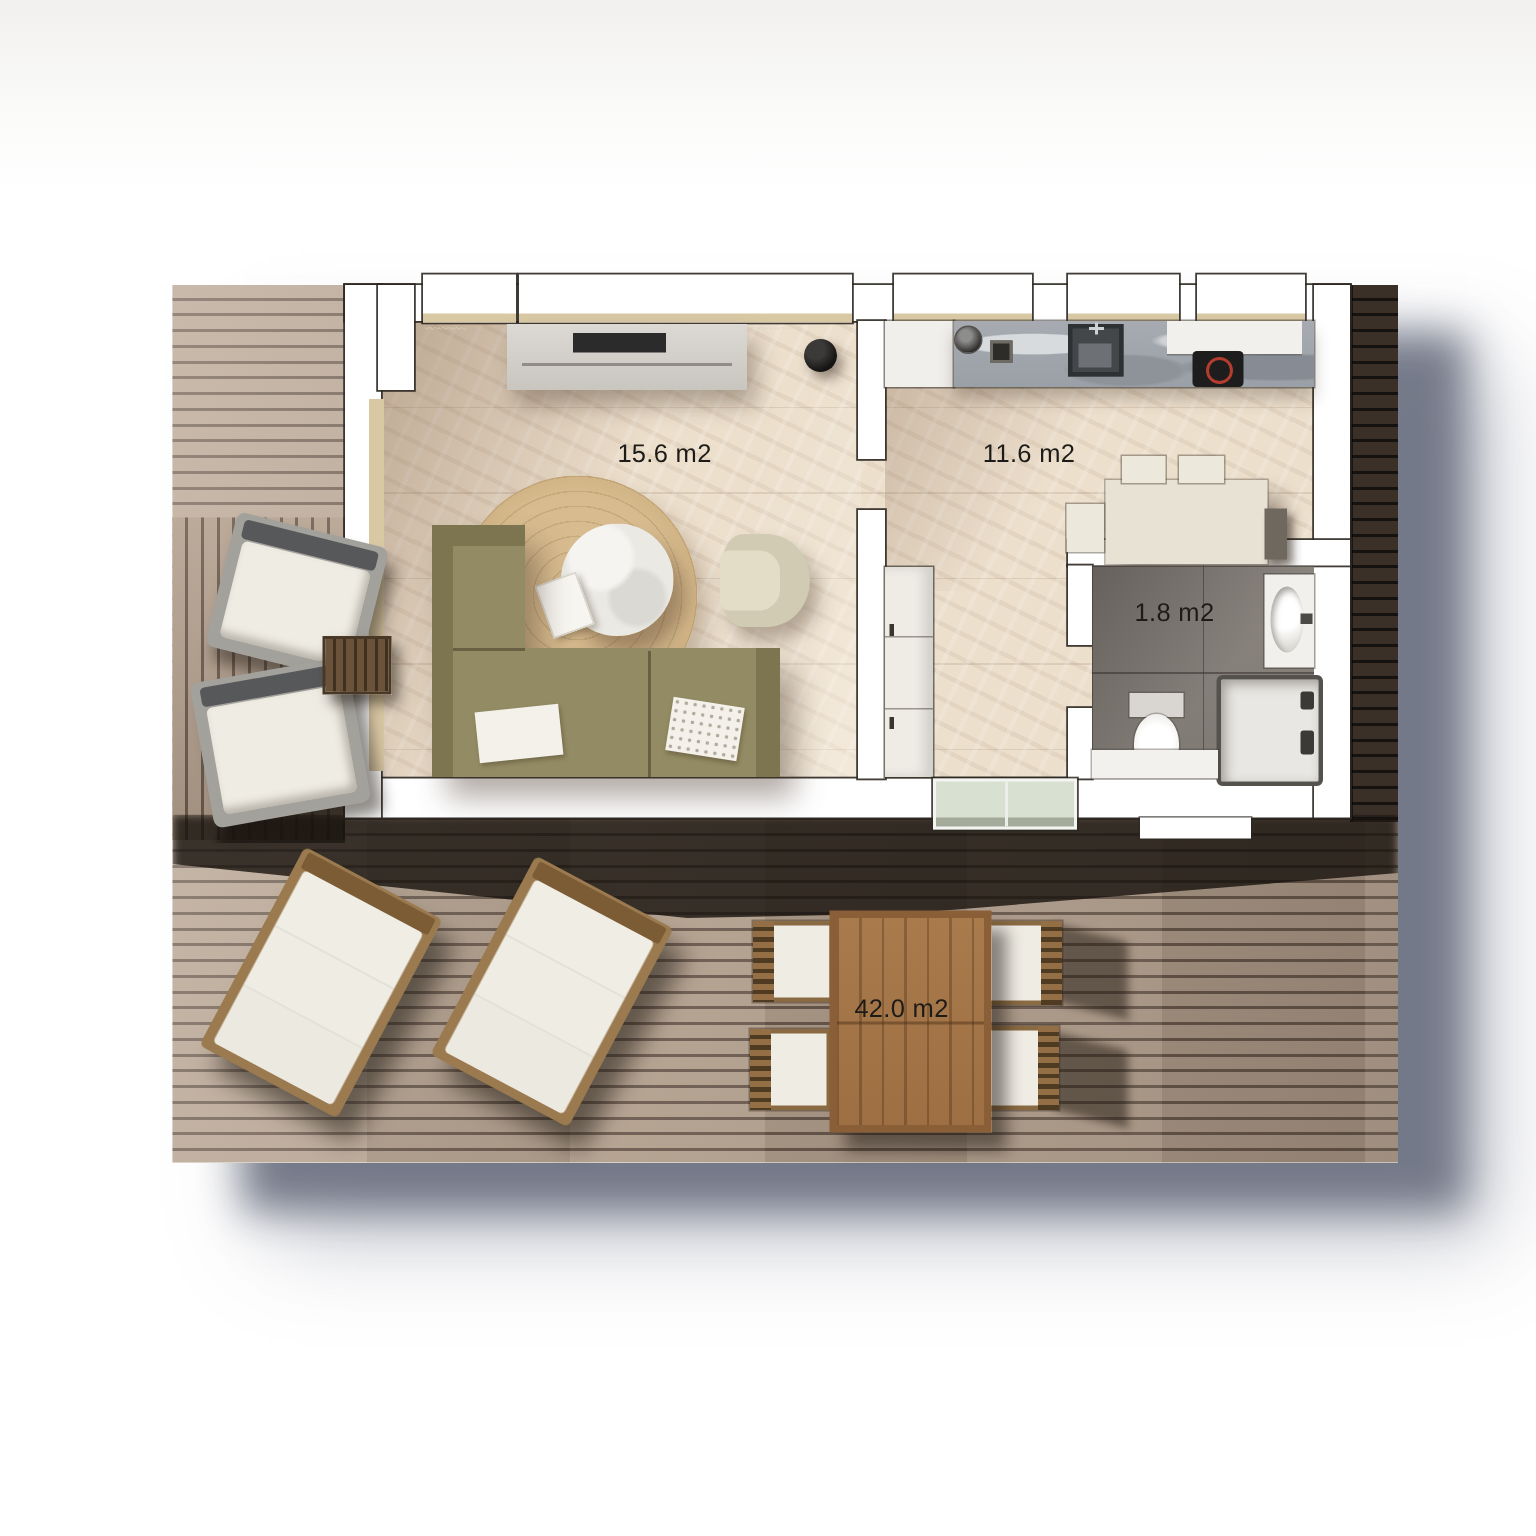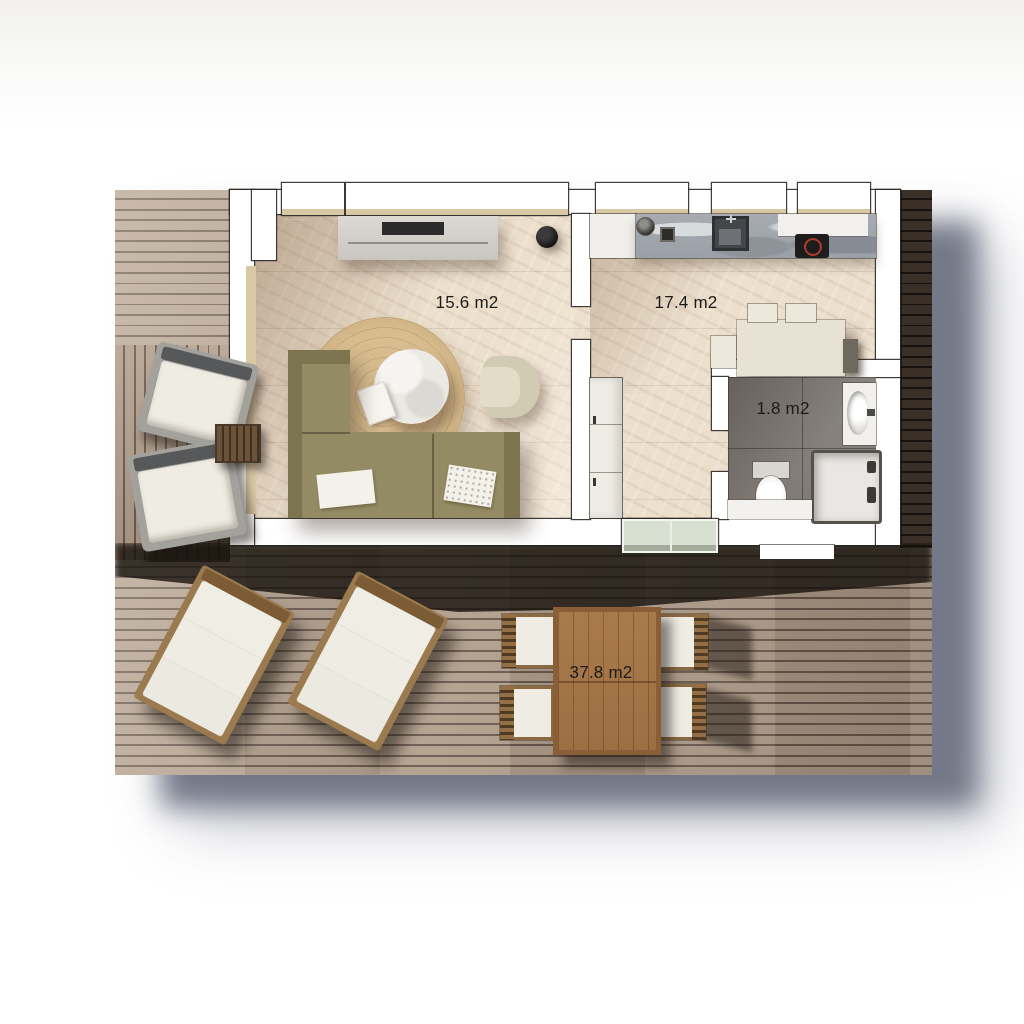--- a/index.html
+++ b/index.html
@@ -259,21 +259,21 @@
     <div class="abs sofa-chaise"></div>
     <div class="abs sofa-main"></div>
     <div class="abs sofa-arm-left"></div>
     <div class="abs sofa-back-top"></div>
     <div class="abs sofa-arm-right"></div>
     <div class="abs sofa-seam-v"></div>
     <div class="abs sofa-seam-h"></div>
     <div class="abs pillow pillow-1"></div>
     <div class="abs pillow pillow-2"></div>
   </div>
-  <div class="abs area-label" style="left:443px;top:303px;margin-left:24px;">15.6 m2</div>
+  <div class="abs area-label" style="left:443px;top:303px;">15.6 m2</div>
 
   <div class="abs wardrobe">
     <div class="abs seam" style="top:46px;"></div>
     <div class="abs seam" style="top:94px;"></div>
     <div class="abs handle-dots" style="top:38px;"></div>
     <div class="abs handle-dots" style="top:100px;"></div>
   </div>
   <div class="abs glass-door">
     <div class="abs mid"></div>
   </div>
@@ -289,21 +289,21 @@
     <div class="abs faucet"></div>
   </div>
   <div class="abs hob">
     <div class="abs hob-ring"></div>
   </div>
   <div class="abs dine-table"></div>
   <div class="abs dine-chair dc-1"></div>
   <div class="abs dine-chair dc-2"></div>
   <div class="abs dine-chair dc-3"></div>
   <div class="abs dine-bench"></div>
-  <div class="abs area-label" style="left:686px;top:303px;">17.4 m2</div>
+  <div class="abs area-label" style="left:686px;top:303px;">11.6 m2</div>
 
   <div class="abs bath-floor"></div>
   <div class="abs sink-unit">
     <div class="abs basin"></div>
     <div class="abs basin-tap"></div>
   </div>
   <div class="abs shower">
     <div class="abs shower-fix1"></div>
     <div class="abs shower-fix2"></div>
   </div>
@@ -343,15 +343,15 @@
     </div>
   <div class="abs patio-chair pc-3">
       <div class="abs slats slats-right"></div>
     </div>
   <div class="abs patio-chair pc-4">
       <div class="abs slats slats-right"></div>
     </div>
   <div class="abs patio-table">
     <div class="abs seam"></div>
   </div>
-  <div class="abs area-label" style="left:601px;top:673px;">37.8 m2</div>
+  <div class="abs area-label" style="left:601px;top:673px;">42.0 m2</div>
 
 </div>
 
 </body></html>

